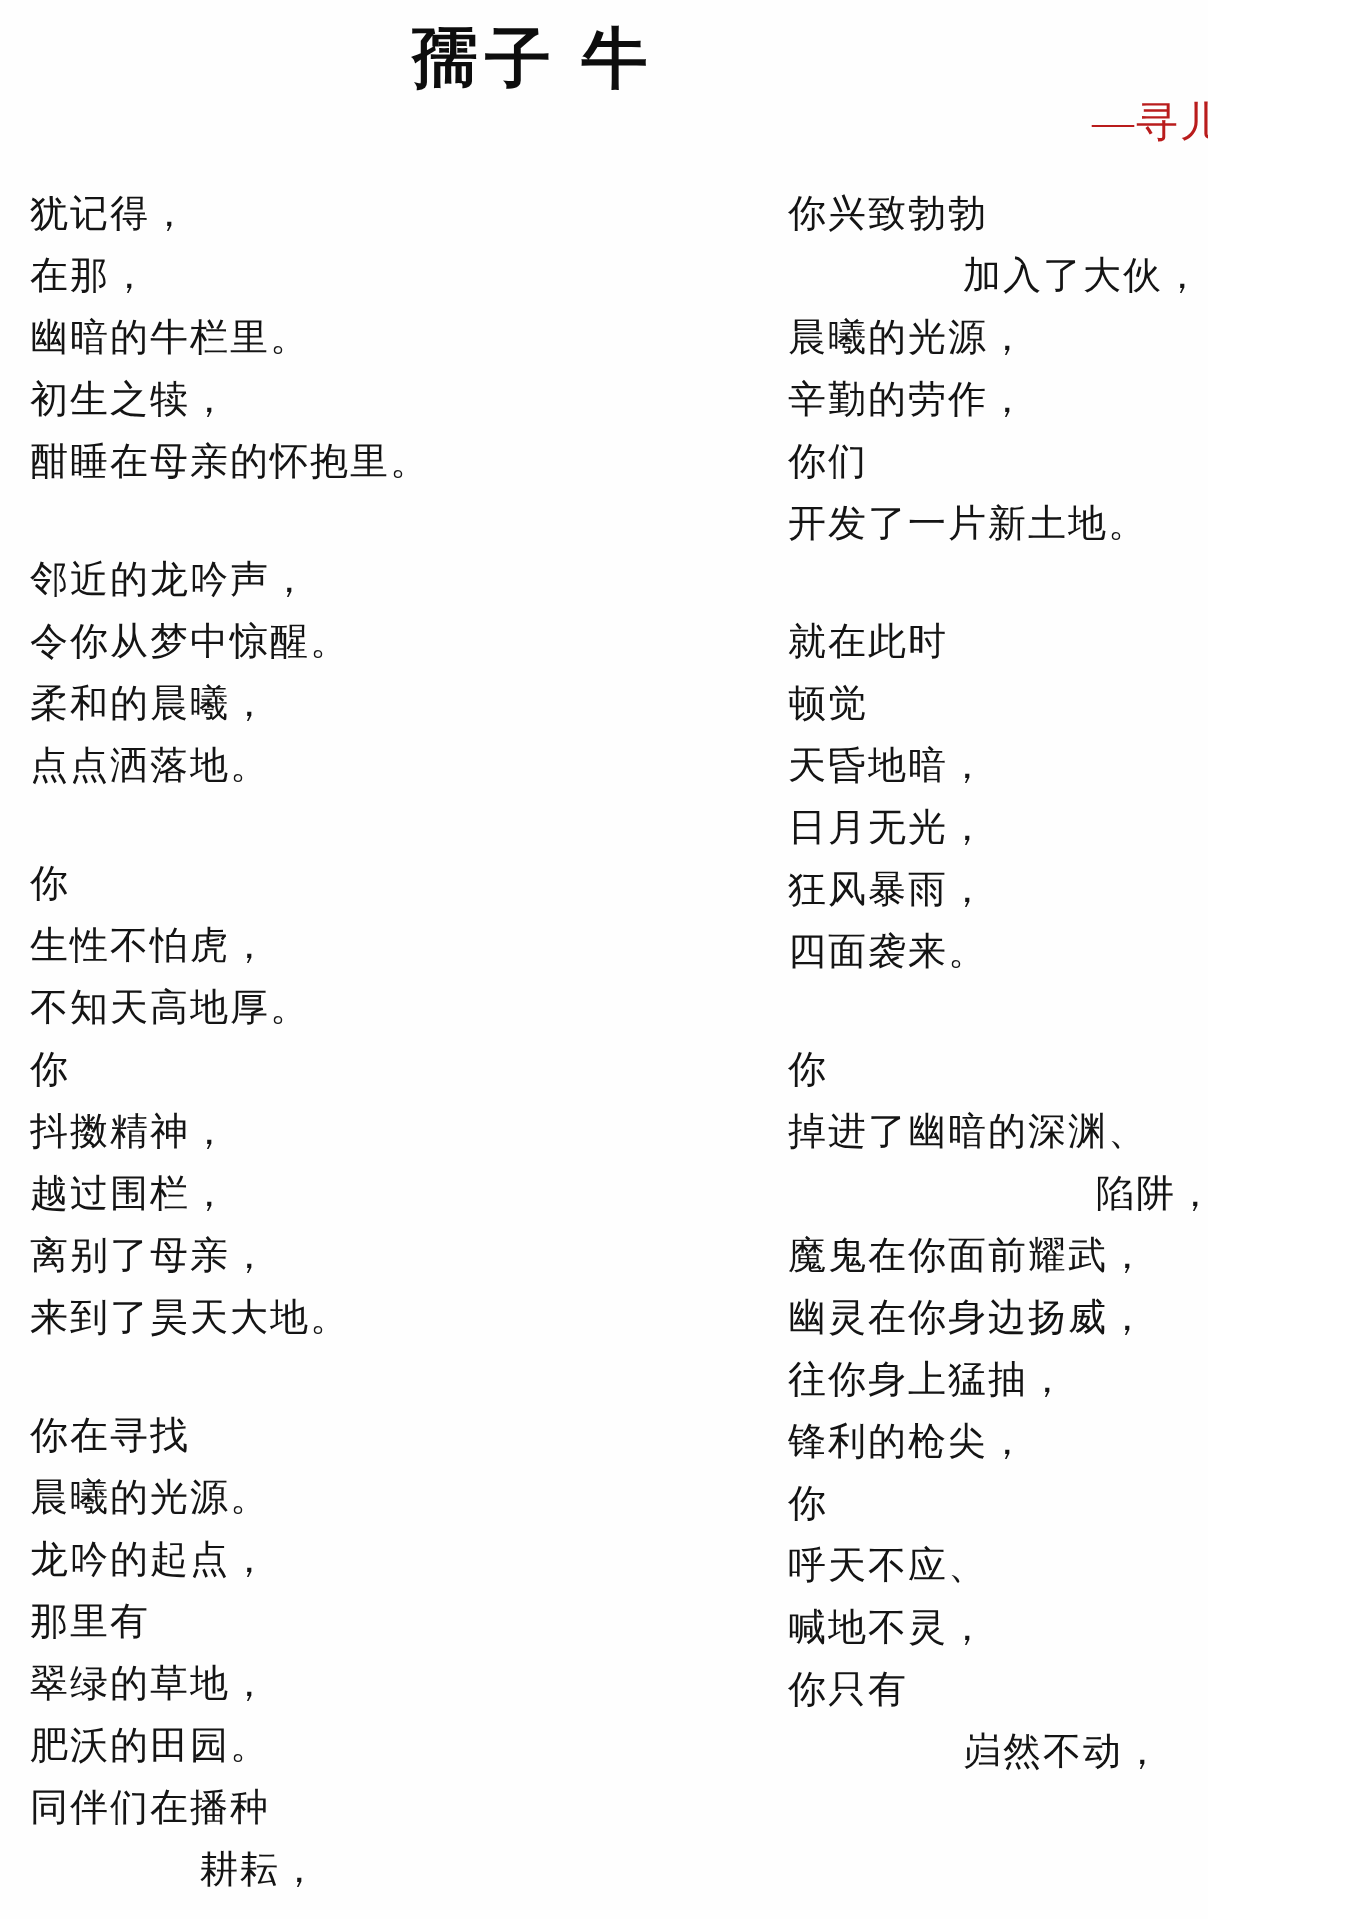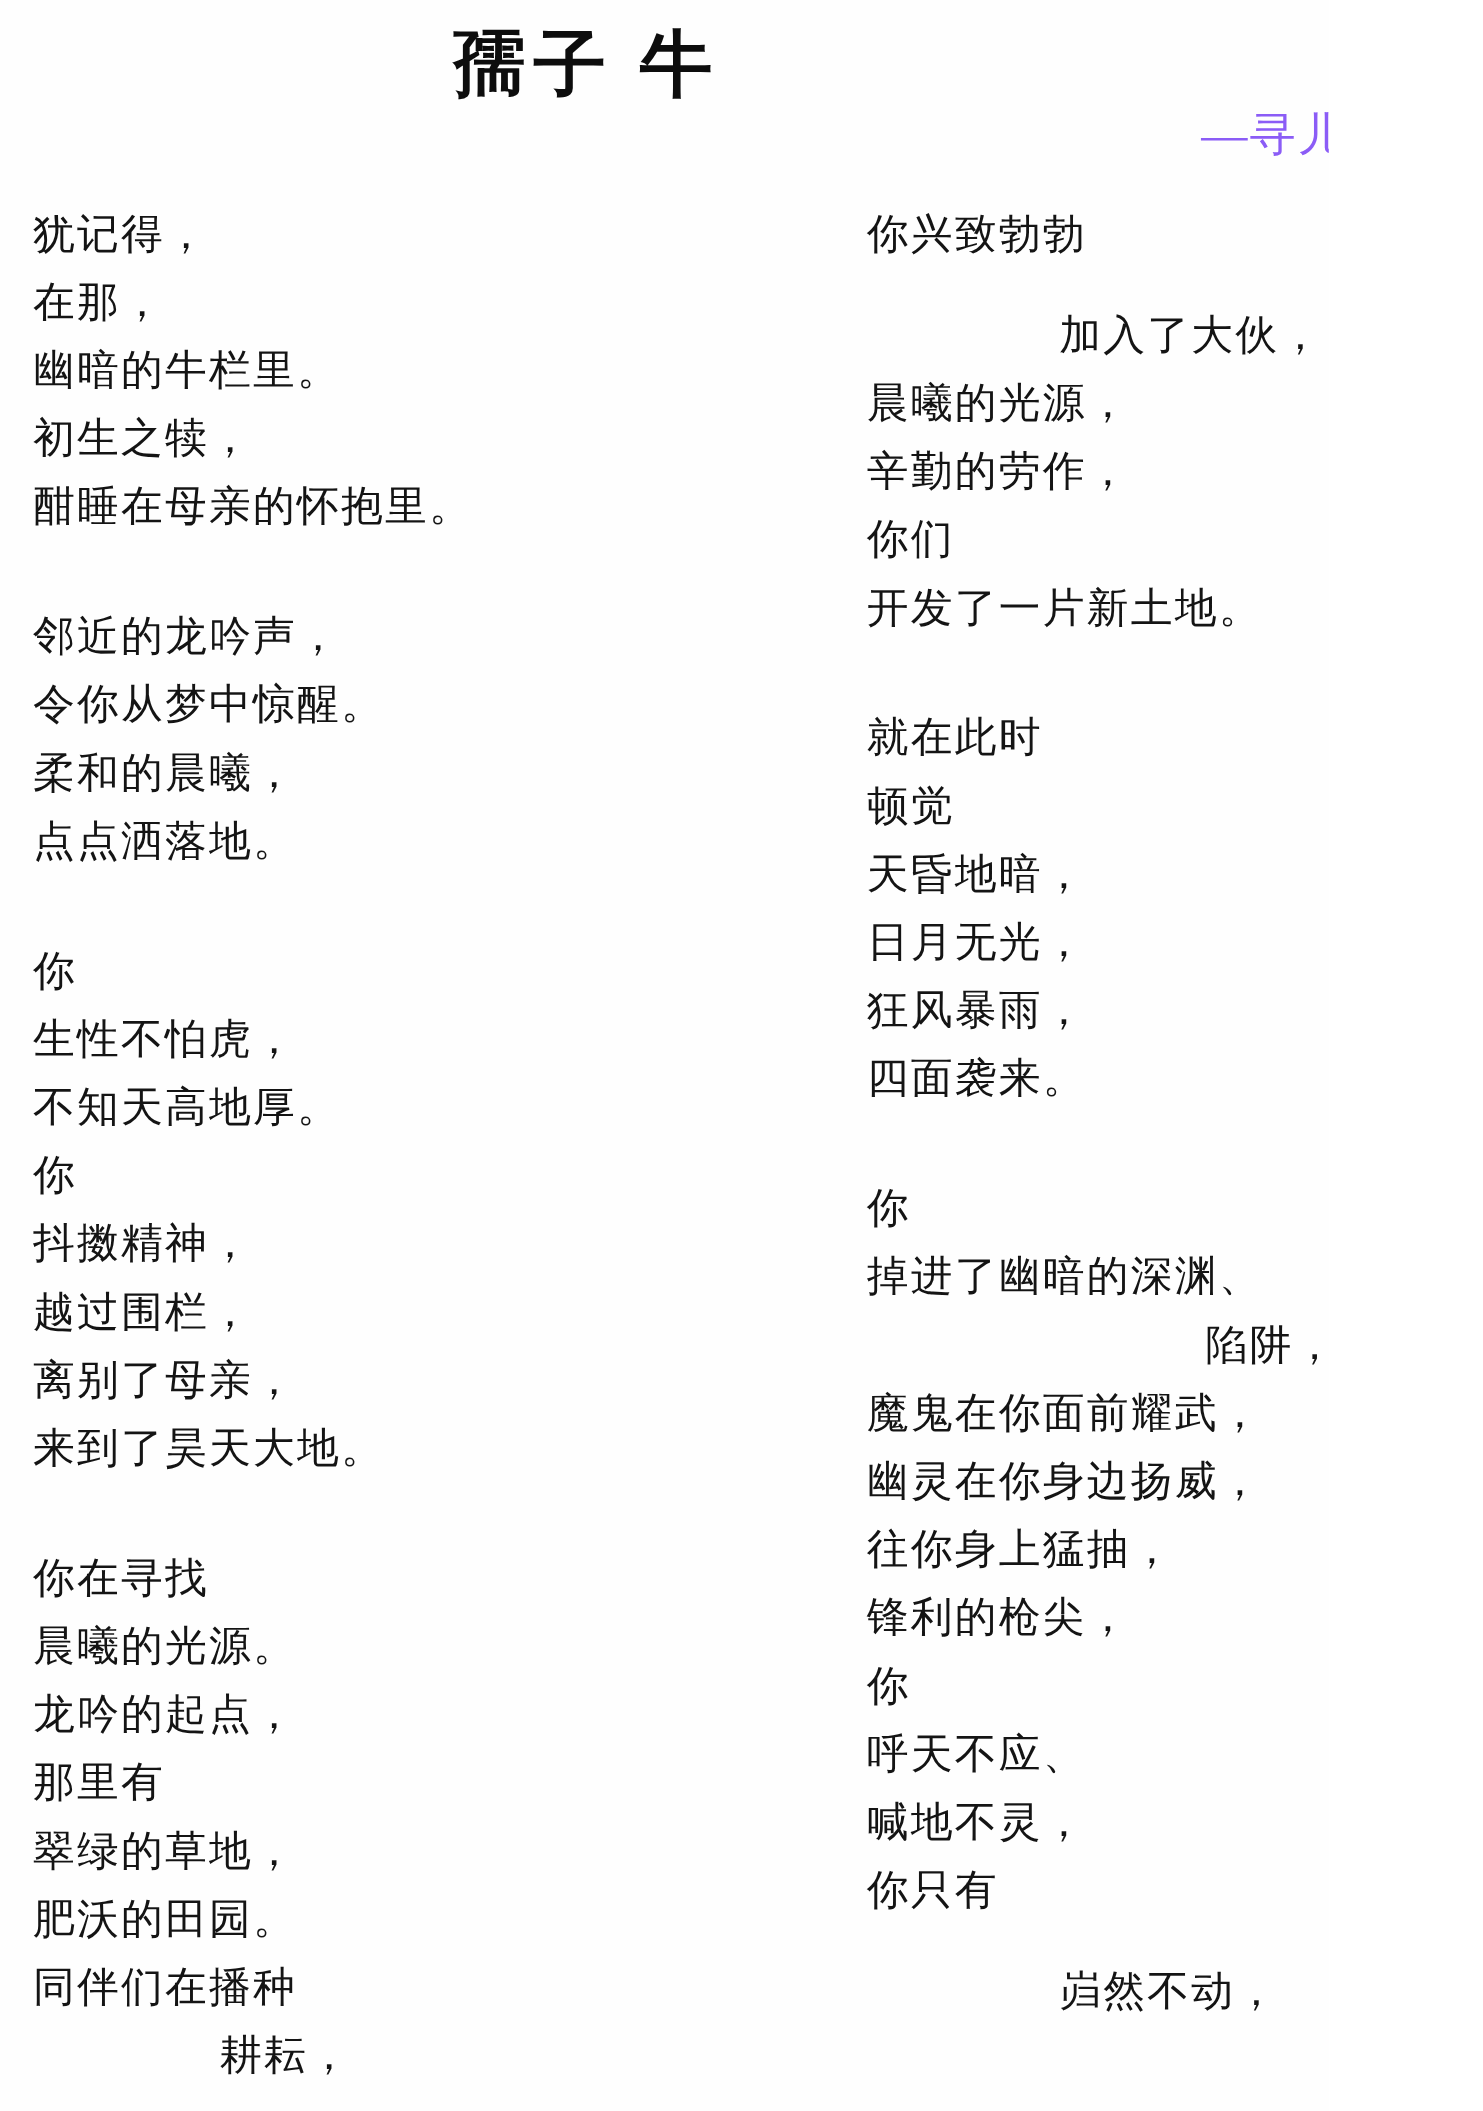--- a/index.html
+++ b/index.html
@@ -27,38 +27,38 @@
     white-space: pre;
     color: #0d0d0d;
   }
   .attribution {
     position: absolute;
     left: 1092px;
     top: 94px;
     font-size: 42px;
     letter-spacing: 2px;
     white-space: nowrap;
-    color: #8b5cf6;
+    color: #b91c1c;
   }
   .column {
     position: absolute;
     top: 182px;
   }
   .column.left  { left: 30px;  width: 700px; }
   .column.right { left: 788px; width: 560px; }
   .line {
     height: 62px;
     line-height: 62px;
     font-size: 38px;
     letter-spacing: 2px;
     white-space: nowrap;
   }
   .line.gap { margin-top: 56px; }
   .line.indent-mid  { padding-left: 170px; }
-  .line.indent-1    { padding-left: 175px; margin-top: 30px; }
+  .line.indent-1    { padding-left: 175px; }
   .line.indent-2    { padding-left: 308px; }
 </style>
 </head>
 <body>
 
 <div class="page">
 
   <div class="poem-title">孺子 牛</div>
   <div class="attribution">—寻儿</div>
 

